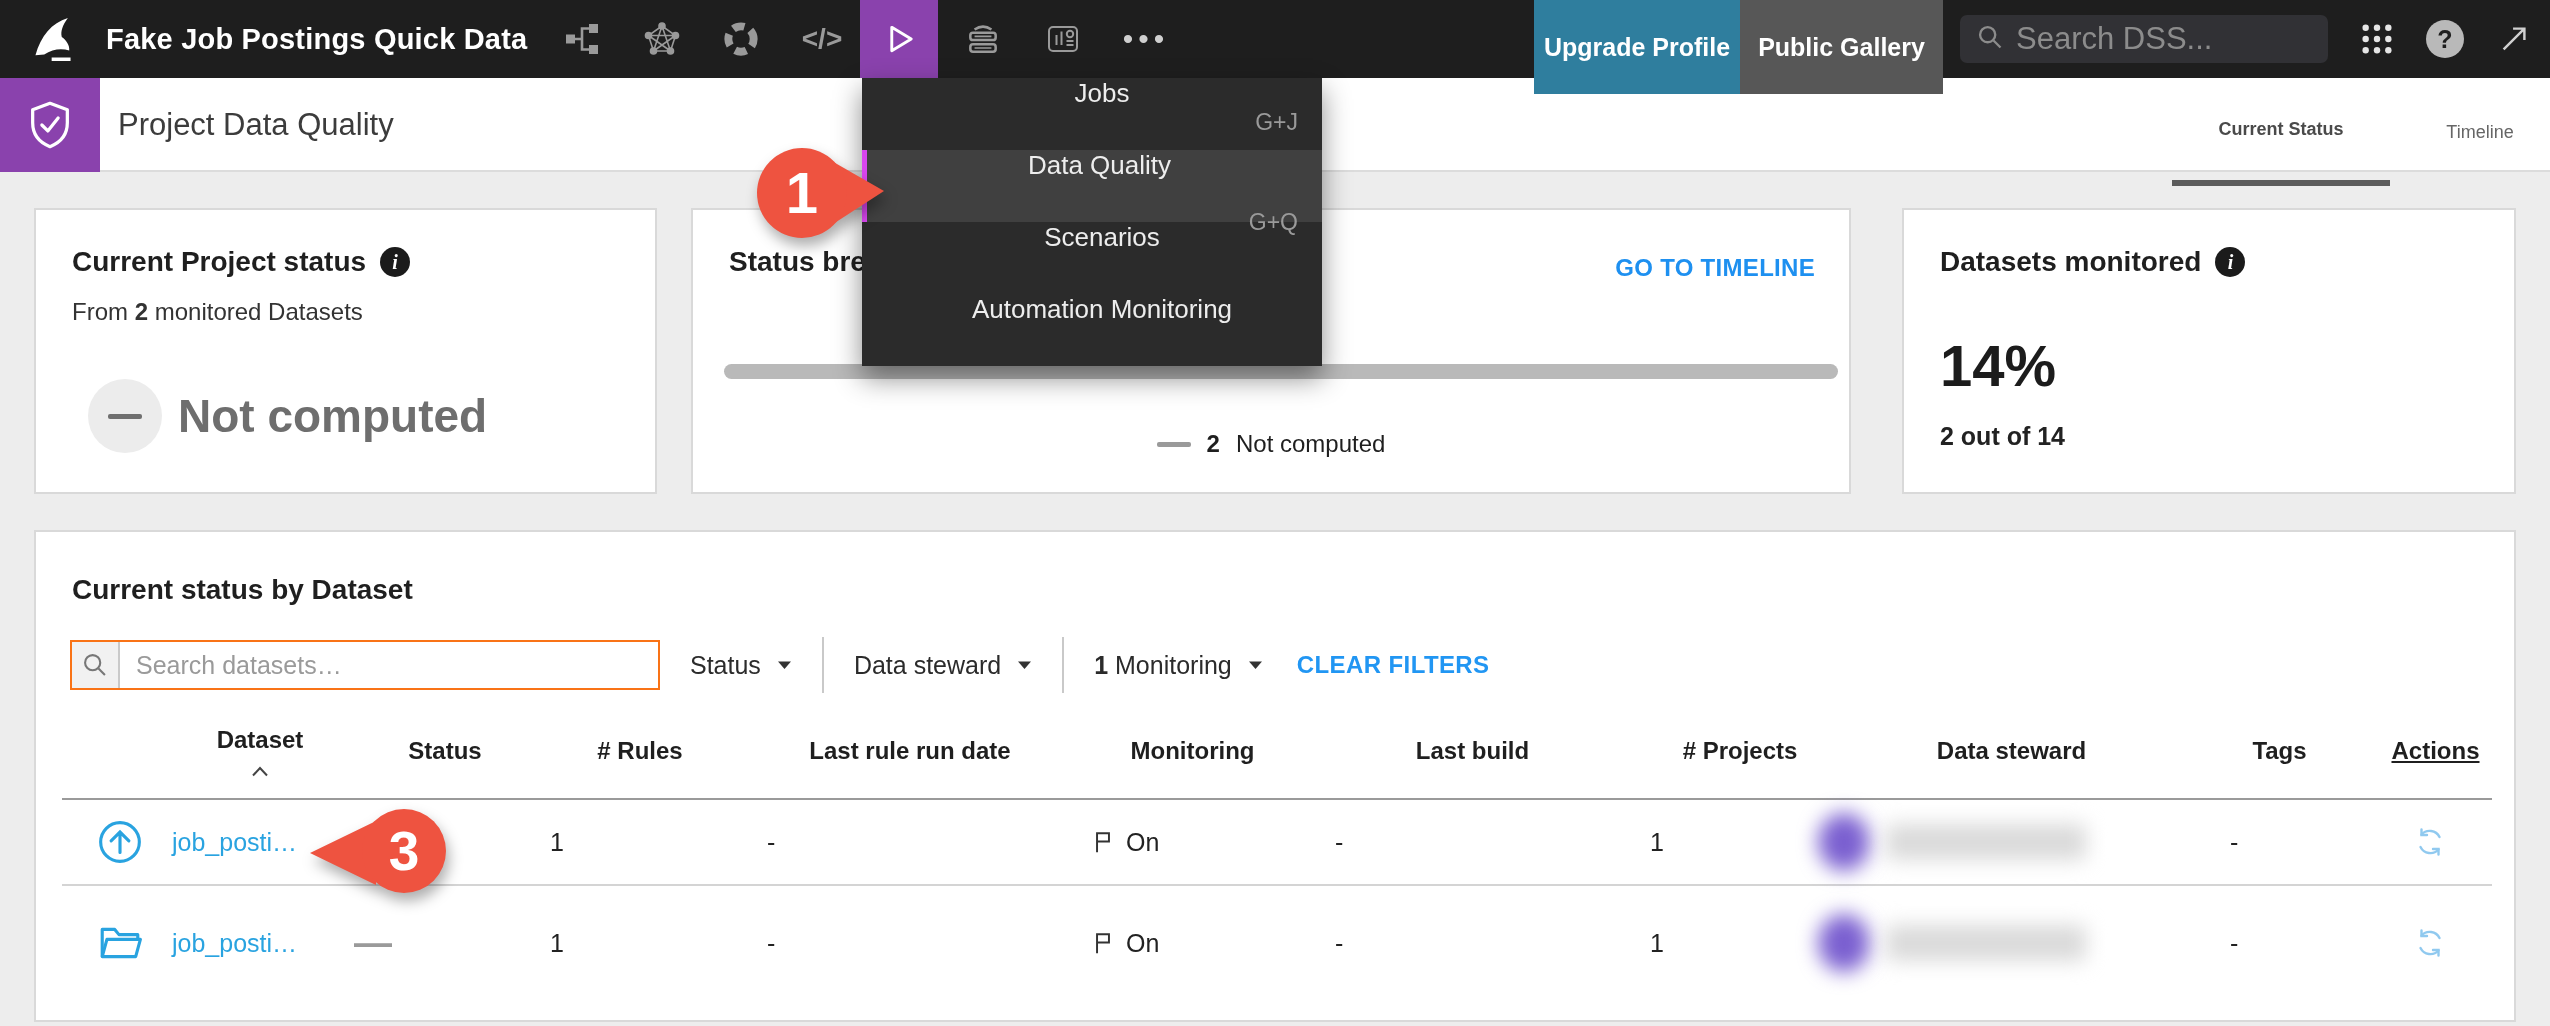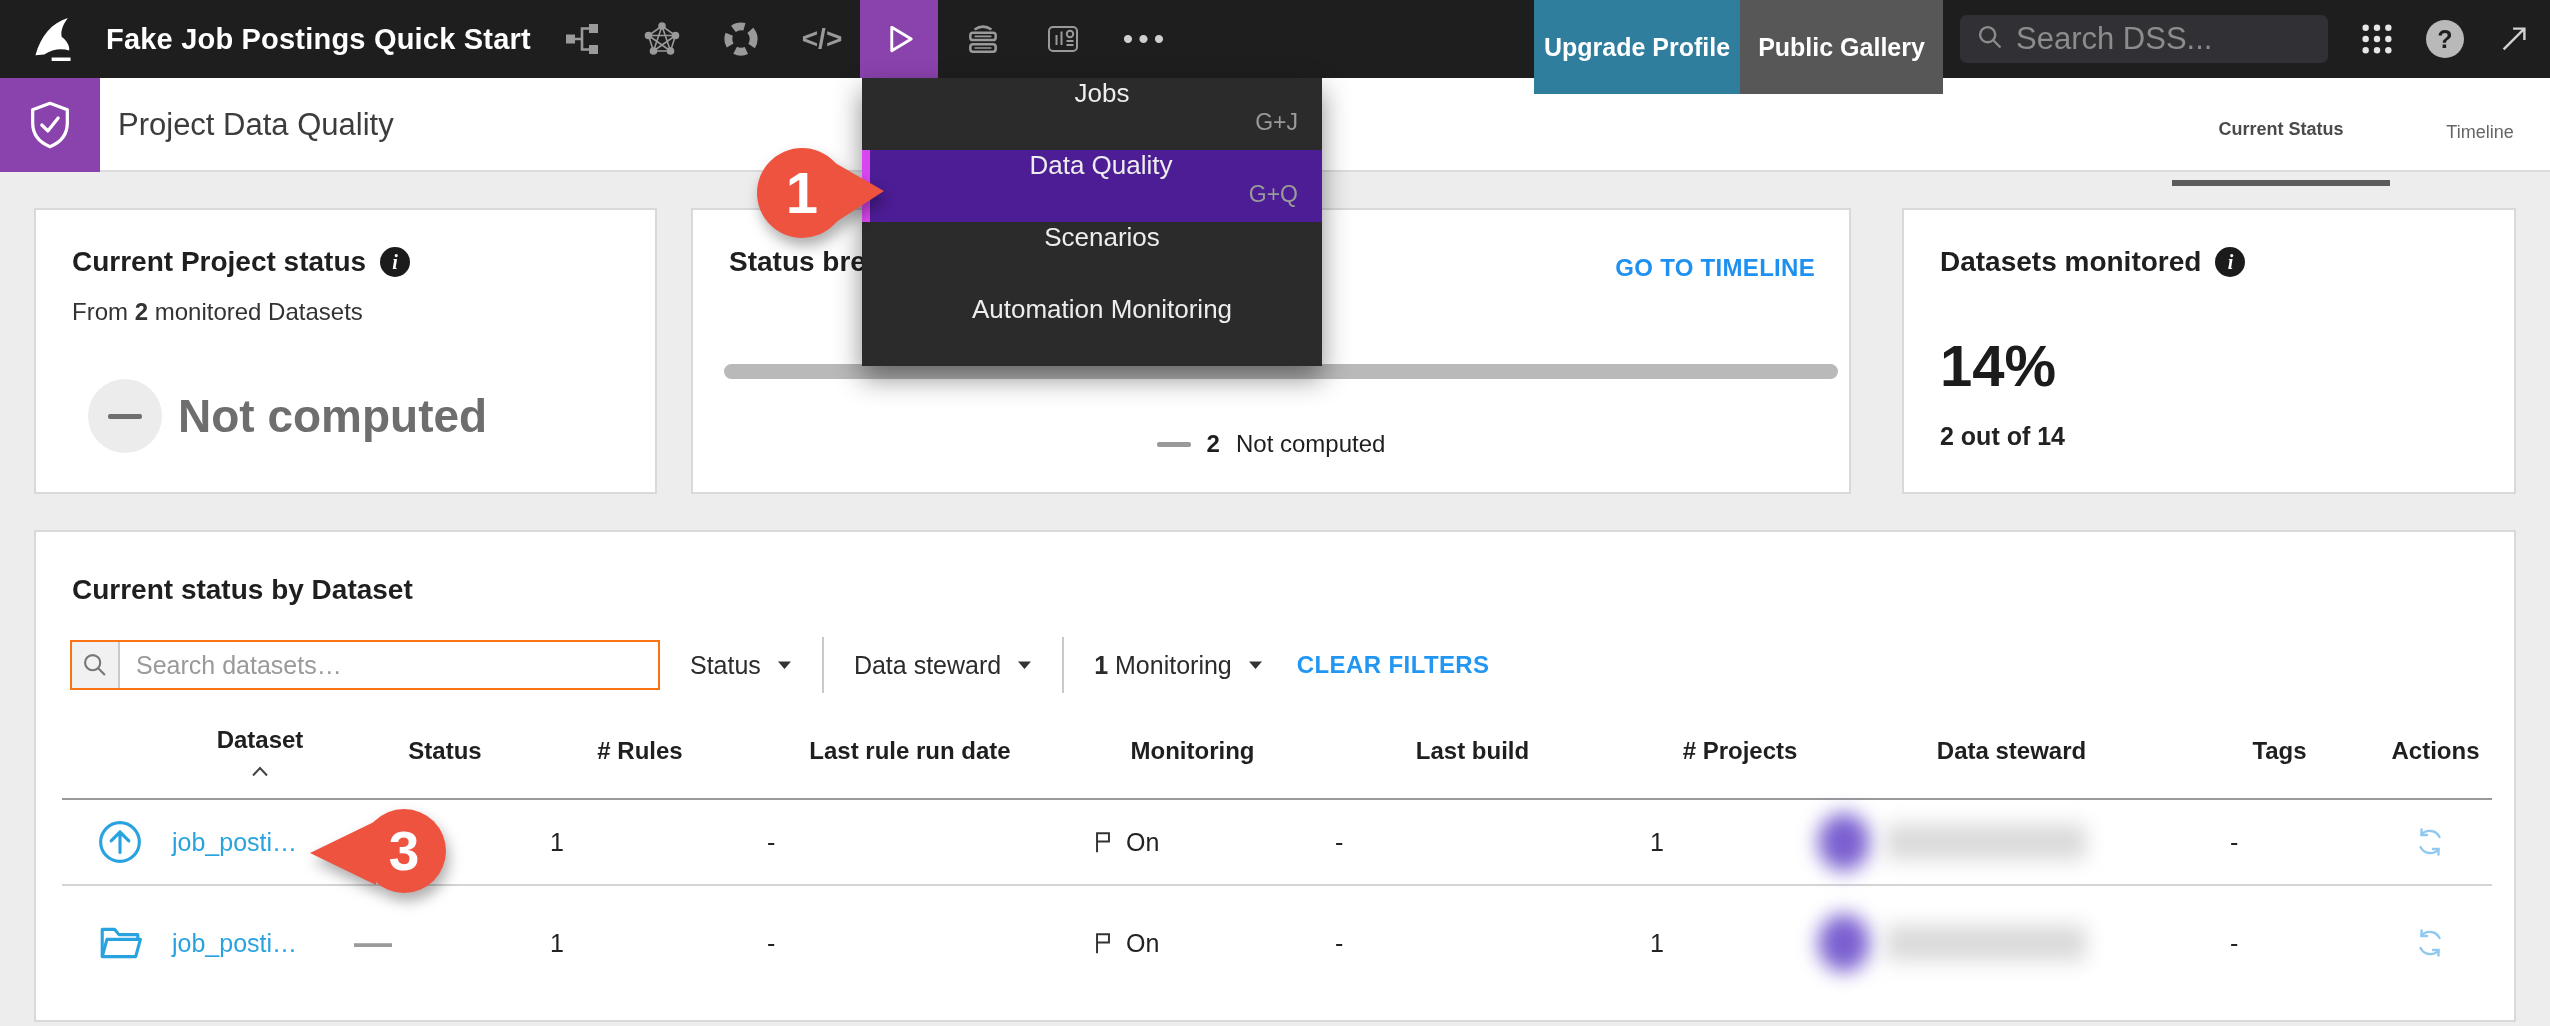--- a/index.html
+++ b/index.html
@@ -71,21 +71,21 @@
   .legend .dash-bar { background:#9a9a9a; }
   .legend b { font-weight:700; }
   .big-pct { position:absolute; left:36px; top:122px; font-size:58px; font-weight:700; color:#1c1c1c; }
   .pct-detail { position:absolute; left:36px; top:212px; font-size:25px; font-weight:600; color:#222; }
   
   .menu { position:absolute; left:862px; top:78px; width:460px; background:#2b2b2b; z-index:50;
           box-shadow:0 12px 26px rgba(0,0,0,.45); }
   .menu-item { height:72px; display:flex; align-items:center; padding:0 24px 0 44px;
                color:#ededed; font-size:26px; cursor:pointer;flex-direction:column; }
   .menu-item .shortcut { margin-left:auto; color:#9a9a9a; font-size:23px; }
-  .menu-item.active { background:#4c1d95; border-left:8px solid #d946ef; padding-left:34px; }
+  .menu-item.active { background:#404040; border-left:5px solid #d946ef; padding-left:34px;gap:28px; }
   
   #tablecard { left:34px; top:530px; width:2482px; height:492px; }
   .t-title { position:absolute; left:36px; top:42px; font-size:28px; font-weight:700; color:#1f1f1f; }
   .t-search { position:absolute; left:34px; top:108px; width:590px; height:50px;
               border:2px solid #f97316; display:flex; background:#fff; }
   .t-search-icon { width:48px; background:#f1f1f1; border-right:2px solid #c9c9c9;
                    display:flex; align-items:center; justify-content:center; }
   .t-search input { flex:1; border:none; outline:none; font-size:25px; padding-left:16px;
                     color:#333; font-family:inherit; }
   .t-search input::placeholder { color:#9a9a9a; }
@@ -95,21 +95,21 @@
   .filter b { font-weight:700; }
   .f-div { width:2px; height:56px; background:#c9c9c9; margin:0 30px; }
   .clear-filters { font-size:24px; font-weight:700; color:#2196f3; margin-left:34px;
                    letter-spacing:.4px; cursor:pointer; white-space:nowrap; }
   .tgrid { position:absolute; left:26px; width:2430px; display:grid;
            grid-template-columns:110px 170px 200px 190px 350px 215px 345px 190px 350px 180px 130px;
            align-items:center; }
   .tgrid > div { display:flex; align-items:center; }
   .thead { top:172px; height:96px; border-bottom:2px solid #9a9a9a; font-size:24px; font-weight:700; color:#1f1f1f; }
   .thead > div { padding-left:6px; gap:12px; white-space:nowrap;flex-direction:column; }
-  .thead .h-tags { padding-left:15px; } .thead .h-actions { padding-left:17px; }
+  .thead .h-tags { padding-left:15px; } .thead .h-actions { padding-left:17px;text-decoration:underline; }
   .thead .h-steward { padding-left:9px; }
   .trow { font-size:25px; color:#222; height:86px; }
   #row1 { top:268px; border-bottom:2px solid #d4d4d4; }
   #row2 { top:368px; }
   .cell-icon { padding-left:35px; }
   .ds-link { color:#29a3e0; cursor:pointer; white-space:nowrap; }
   .cell-num { padding-left:8px; }
   .cell-dash-lr { padding-left:35px; } .cell-dash-lb { padding-left:38px; } .cell-dash-tg { padding-left:48px; }
   .cell-mon { padding-left:8px; gap:10px; }
   .status-emdash { font-size:38px; color:#9a9a9a; font-weight:700; padding-left:12px; letter-spacing:-2px; }
@@ -126,21 +126,21 @@
 </head>
 <body>
 
 <div class="navbar">
   <span class="nav-logo">
     <svg viewBox="0 0 40 40" width="54" height="54">
       <path d="M7 32 C11 18 19 8 31 4.5 C27 10 25.5 14.5 26.5 18.5 C30 21 32.5 25 32 28.5 C26 26.5 19.5 27.5 13.5 31.5 Z" fill="#fff"></path>
       <path d="M19 35 L33 35" stroke="#fff" stroke-width="2.6"></path>
     </svg>
   </span>
-  <div class="nav-title">Fake Job Postings Quick Start</div>
+  <div class="nav-title">Fake Job Postings Quick Data</div>
 
   <span class="nav-ic ic-flow">
     <svg viewBox="0 0 36 36" width="36" height="36">
       <g fill="#9a9a9a">
           <rect x="2" y="13.5" width="9" height="9"></rect>
           <rect x="25" y="3" width="9" height="9"></rect>
           <rect x="25" y="24" width="9" height="9"></rect>
         </g>
       <path d="M11 18 H18 M18 18 V7.5 H25 M18 18 V28.5 H25" stroke="#9a9a9a" stroke-width="2.6" fill="none"></path>
     </svg>

